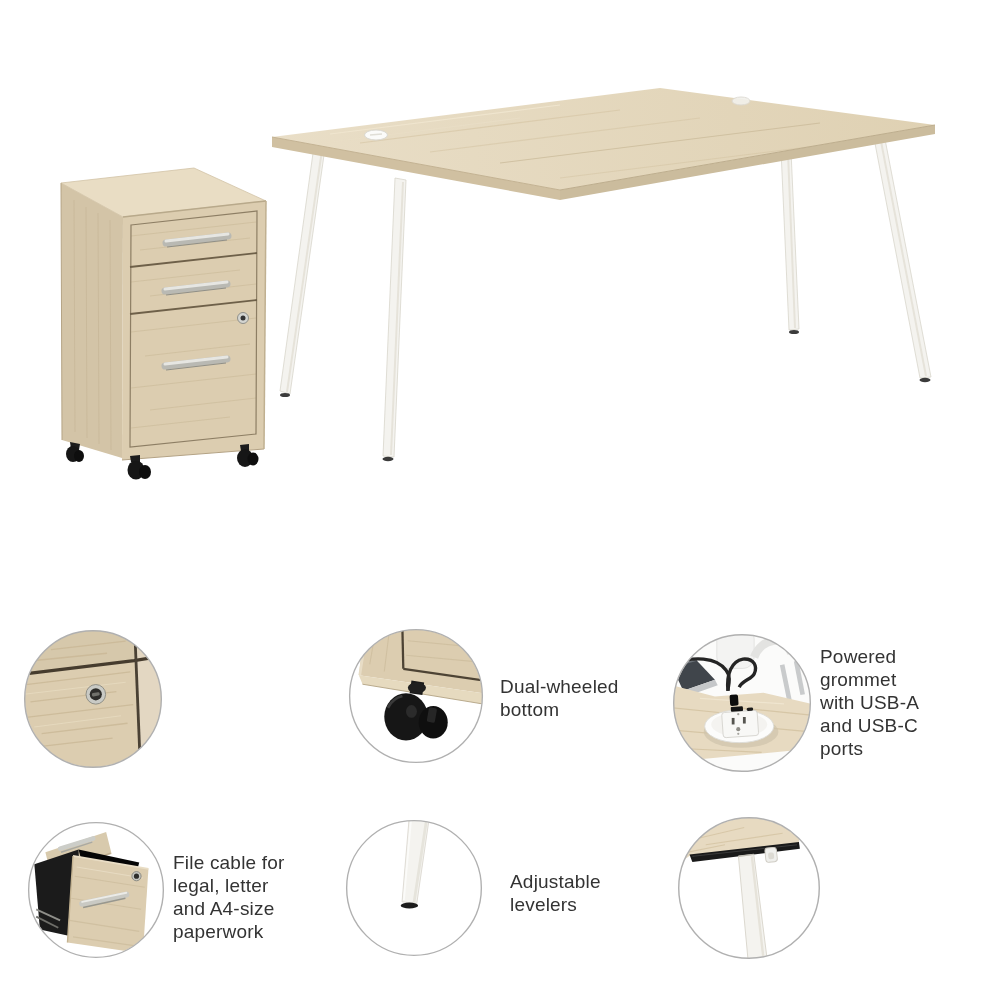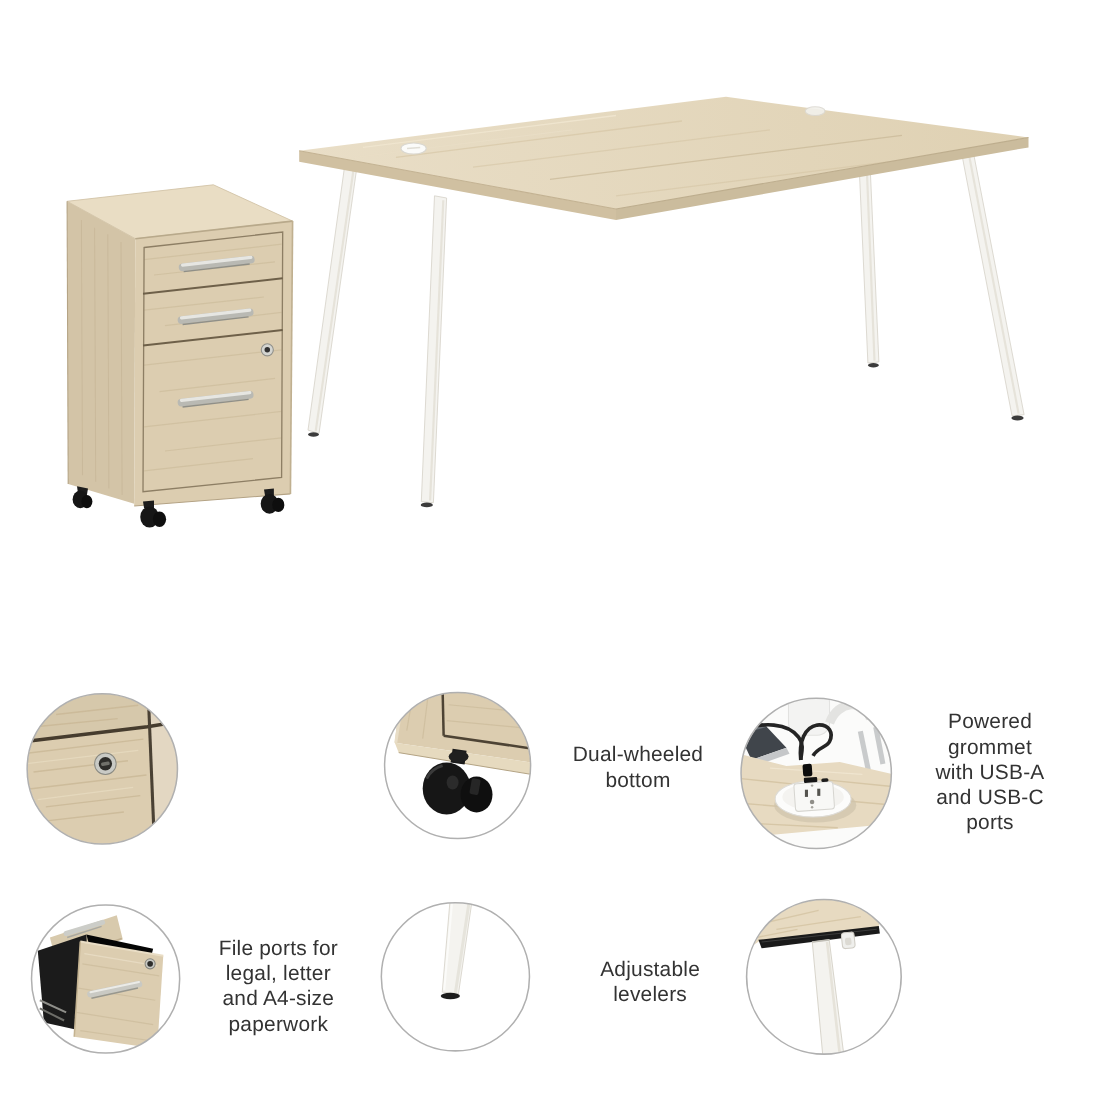--- a/index.html
+++ b/index.html
@@ -4,21 +4,21 @@
 <style>
   html,body{margin:0;padding:0;background:#ffffff;}
   .stage{
     position:relative;width:1000px;height:1000px;background:#ffffff;overflow:hidden;
     font-family:"Liberation Sans", sans-serif;
   }
   .hero{position:absolute;left:0;top:0;}
   .inset{position:absolute;}
   .inset svg{display:block;width:100%;height:100%;}
   .feature-label{
-    position:absolute;text-align:center;white-space:pre-line;
+    position:absolute;text-align:left;white-space:pre-line;
     font-size:19px;line-height:23px;color:var(--text,#333);letter-spacing:.2px;
   }
 </style>
 </head>
 <body>
 
 <div class="stage">
 
   <svg class="hero" width="1000" height="520" viewBox="0 0 1000 520">
     <defs>
@@ -358,20 +358,20 @@
     </svg>
   </div>
 
   <div class="feature-label" style="left:500px;top:675px;width:160px">Dual-wheeled
 bottom</div>
   <div class="feature-label" style="left:820px;top:645px;width:160px">Powered
 grommet
 with USB-A
 and USB-C
 ports</div>
-  <div class="feature-label" style="left:173px;top:851px;width:160px">File ports for
+  <div class="feature-label" style="left:173px;top:851px;width:160px">File cable for
 legal, letter
 and A4-size
 paperwork</div>
   <div class="feature-label" style="left:510px;top:870px;width:162px">Adjustable
 levelers</div>
 
 </div>
 
 </body></html>

